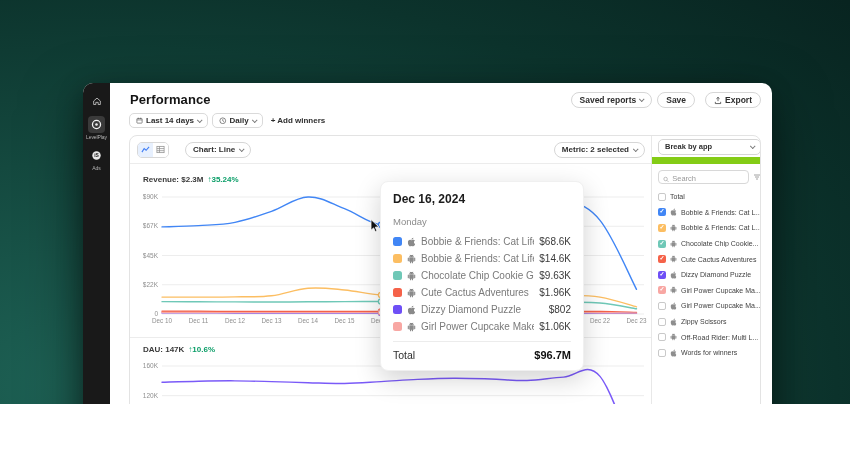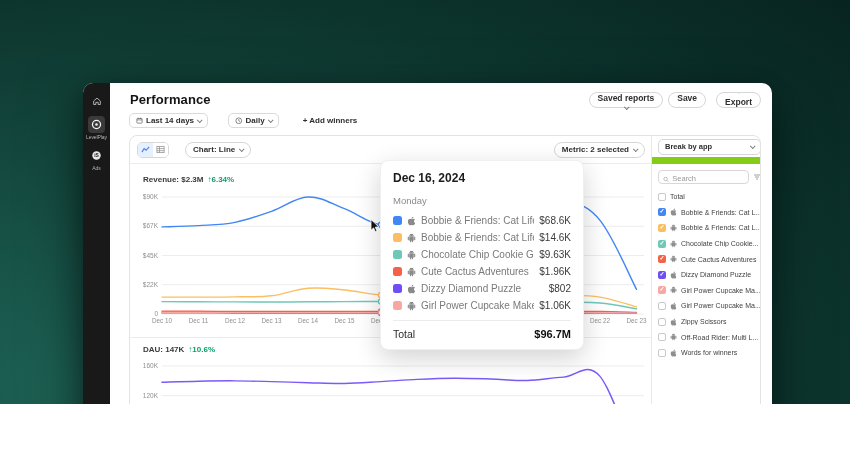--- a/index.html
+++ b/index.html
@@ -21,26 +21,26 @@
   .rail-item.active .rail-ico-box { background:#3a3a3a; }
   .rail-label { font-size:5px; color:#b5b5b5; letter-spacing:-.1px; }
 
   
   .main { flex:1; position:relative; padding:9px 11px 0 15px; background:#fff; border-radius:0 10px 0 0; }
   .hdr { display:flex; align-items:flex-start; justify-content:space-between; }
   .hdr h1 { font-size:13px; font-weight:700; color:#141414; letter-spacing:.1px; padding-left:5px; }
   .hdr-actions { display:flex; gap:5px; align-items:center; }
   .btn { display:inline-flex; align-items:center; gap:3px; height:16px; padding:0 8px; background:#fff;
     border:1px solid #d6d6d6; border-radius:8px; font-size:8.5px; font-weight:600; color:#2e2e2e; cursor:pointer;
-    font-family:"Liberation Sans", sans-serif;flex-direction:column; }
+    font-family:"Liberation Sans", sans-serif; }
   .btn.export { margin-left:5px; }
   .chev { width:4px; height:4px; border-right:1px solid #7a7a7a; border-bottom:1px solid #7a7a7a;
     transform:rotate(45deg) translateY(-1px); display:inline-block; flex:0 0 auto; }
 
-  .filters { display:flex; align-items:center; gap:20px; margin-top:5px; padding-left:4px; }
+  .filters { display:flex; align-items:center; gap:4px; margin-top:5px; padding-left:4px; }
   .chip { display:inline-flex; align-items:center; gap:3px; height:15px; padding:0 6px; background:#fff;
     border:1px solid #dadada; border-radius:5px; font-size:8px; font-weight:600; color:#2e2e2e; cursor:pointer;
     font-family:"Liberation Sans", sans-serif; }
   .addf { border:none; background:none; font-size:8px; font-weight:600; color:#2e2e2e; margin-left:4px; cursor:pointer;
     font-family:"Liberation Sans", sans-serif; }
 
   
   .panel { margin:7px 0 0 4px; width:632px; height:335px; border:1px solid #e3e3e3; border-radius:8px;
     background:#fff; display:flex; overflow:hidden; }
   .left-col { width:521px; flex:0 0 521px; display:flex; flex-direction:column; }
@@ -71,21 +71,21 @@
   .searchbox input::placeholder { color:#9a9a9a; }
   .app-list { margin:5px 6px 0 6px; }
   .app-item { display:flex; align-items:center; gap:4px; height:15.6px; cursor:pointer; }
   .cb { width:8px; height:8px; border-radius:2px; flex:0 0 8px; border:1px solid #c9c9c9; background:#fff;
     color:#fff; font-size:6px; line-height:7px; text-align:center; font-weight:700; }
   .cb.on { border:none; }
   .app-label { font-size:7px; color:#3f3f3f; white-space:nowrap; overflow:hidden; text-overflow:ellipsis; }
   .picon { width:7px; height:8px; flex:0 0 7px; color:#8e8e8e; }
 
   
-  .tooltip { position:absolute; left:380px; top:160px; width:204px; background:#fff; border-radius:8px;
+  .tooltip { position:absolute; left:380px; top:181px; width:204px; background:#fff; border-radius:8px;
     border:1px solid #f0f0f0; box-shadow:0 8px 26px rgba(0,0,0,.18); padding:10px 12px 9px 12px; z-index:10; }
   .tt-date { font-size:12px; font-weight:700; color:#1c1c1c; }
   .tt-day { font-size:9.5px; color:#8b8b8b; margin-top:10px; }
   .tt-rows { margin-top:6px; }
   .tt-row { display:flex; align-items:center; gap:5px; height:17px; }
   .swatch { width:9px; height:9px; border-radius:2.5px; flex:0 0 9px; }
   .tt-name { flex:1; font-size:10px; color:#7a7a7a; white-space:nowrap; overflow:hidden; }
   .tt-val { font-size:10px; color:#3a3a3a; }
   .tt-icon { width:9px; height:10px; flex:0 0 9px; color:#8a8a8a; }
   .tt-total { margin-top:6px; padding-top:7px; border-top:1px solid #ececec; display:flex; justify-content:space-between; align-items:center; }
@@ -205,21 +205,21 @@
             <div class="spacer"></div>
             <button class="dd">
               <span>Metric: 2 selected</span>
                 <i class="chev"></i>
             </button>
           </div>
 
           <div class="chart-sec">
             <div class="chart-hd">
               <span>Revenue: $2.3M</span>
-              <span class="delta">↑6.34%</span>
+              <span class="delta">↑35.24%</span>
             </div>
             <div class="chart-box" id="chart-revenue">
                 <svg width="521" height="150">
                   <line x1="32" x2="514" y1="10" y2="10" stroke="#ededed" stroke-width="1"></line>
                   <text x="28" y="12.2" font-size="6.5" fill="#8f8f8f" text-anchor="end">$90K</text>
                   <line x1="32" x2="514" y1="39.25" y2="39.25" stroke="#ededed" stroke-width="1"></line>
                   <text x="28" y="41.45" font-size="6.5" fill="#8f8f8f" text-anchor="end">$67K</text>
                   <line x1="32" x2="514" y1="68.5" y2="68.5" stroke="#ededed" stroke-width="1"></line>
                   <text x="28" y="70.7" font-size="6.5" fill="#8f8f8f" text-anchor="end">$45K</text>
                   <line x1="32" x2="514" y1="97.75" y2="97.75" stroke="#ededed" stroke-width="1"></line>

